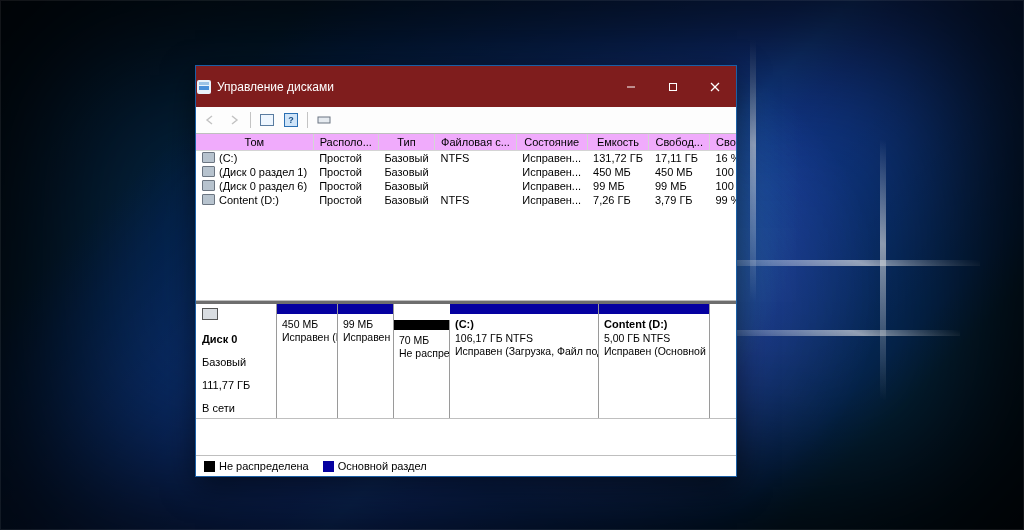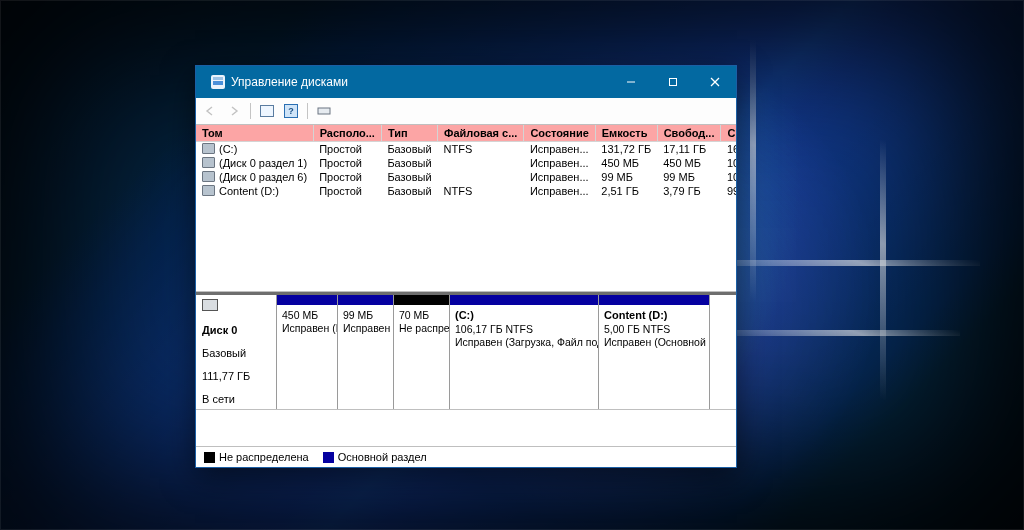--- a/index.html
+++ b/index.html
@@ -52,27 +52,27 @@
     left: 195px;
     top: 65px;
     width: 540px;
     background: #ffffff;
     border: 1px solid #1b5fa5;
     box-shadow: 0 10px 30px rgba(0,0,0,0.55);
     color: #000;
   }
 
   .titlebar {
-    height: 32px;
+    height: 41px;
     display: flex;
     align-items: center;
     justify-content: space-between;
-    background: #0369a1;
+    background: #7f1d1d;
     color: #fff;
-    padding-left: 15px;
+    padding-left: 1px;
   }
   .titlebar .left {
     display: flex;
     align-items: center;
     gap: 6px;
   }
   .sys-icon {
     width: 14px;
     height: 14px;
     display: inline-flex;
@@ -137,23 +137,23 @@
     height: 166px;
     overflow: auto;
     border-bottom: 1px solid #bfbfbf;
   }
   table.volumes {
     border-collapse: collapse;
     width: 100%;
     font-size: 11px;
   }
   table.volumes th {
-    text-align: left;
-    font-weight: bold;
-    background: #fca5a5;
+    text-align: center;
+    font-weight: normal;
+    background: #f0abfc;
     border-right: 1px solid #d4d4d4;
     border-bottom: 1px solid #d4d4d4;
     padding: 2px 6px;
     white-space: nowrap;
     position: sticky; top:0;
   }
   table.volumes td {
     padding: 1px 6px;
     white-space: nowrap;
   }
@@ -338,21 +338,21 @@
             <td>99 МБ</td>
             <td>99 МБ</td>
             <td>100 %</td>
           </tr>
           <tr>
             <td><span class="vol-icon"></span><span>Content (D:)</span></td>
             <td>Простой</td>
             <td>Базовый</td>
             <td>NTFS</td>
             <td>Исправен...</td>
-            <td>2,51 ГБ</td>
+            <td>7,26 ГБ</td>
             <td>3,79 ГБ</td>
             <td>99 %</td>
           </tr>
         </tbody>
       </table>
     </div>
 
     <div class="disk-section">
       <div class="disk-pane">
         <div class="disk-info">
@@ -370,21 +370,21 @@
                 <div>Исправен (Разде</div>
               </div>
             </div>
             <div class="part" style="width: 55px;">
               <div class="part-head primary"></div>
               <div class="part-body">
                 <div>99 МБ</div>
                 <div>Исправен (Ш</div>
               </div>
             </div>
-            <div class="part" style="width: 55px;">
+            <div class="part" style="width: 55px; margin-top: 16px;">
               <div class="part-head unalloc"></div>
               <div class="part-body">
                 <div>70 МБ</div>
                 <div>Не распре</div>
               </div>
             </div>
             <div class="part" style="width: 148px;">
               <div class="part-head primary"></div>
               <div class="part-body">
                 <div class="part-title">(C:)</div>

